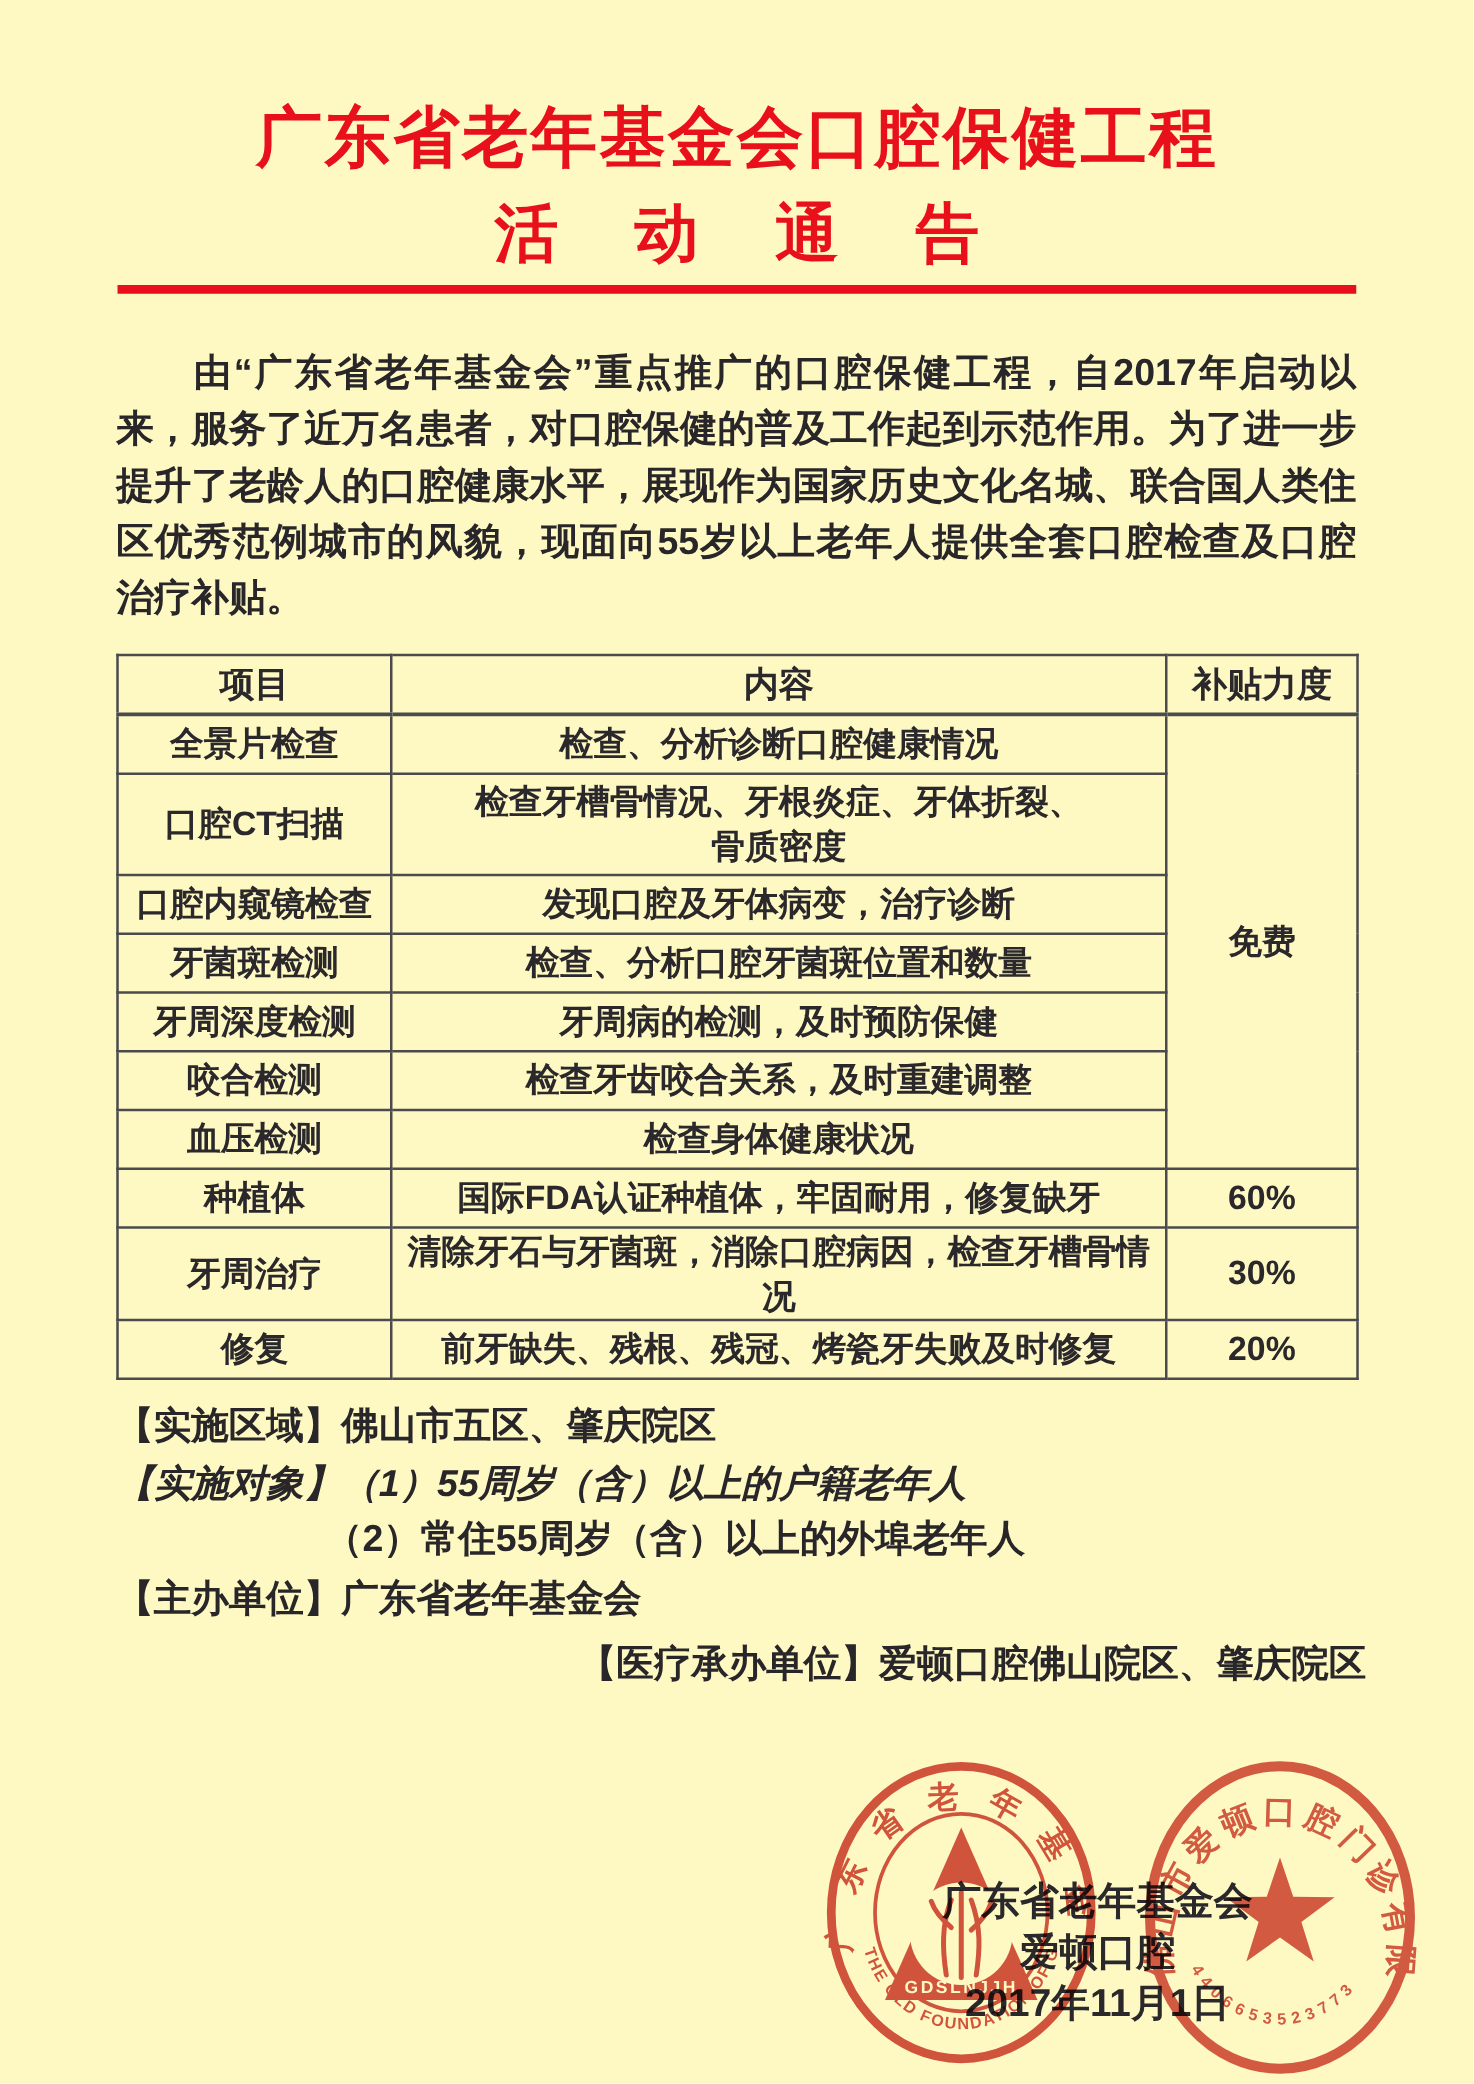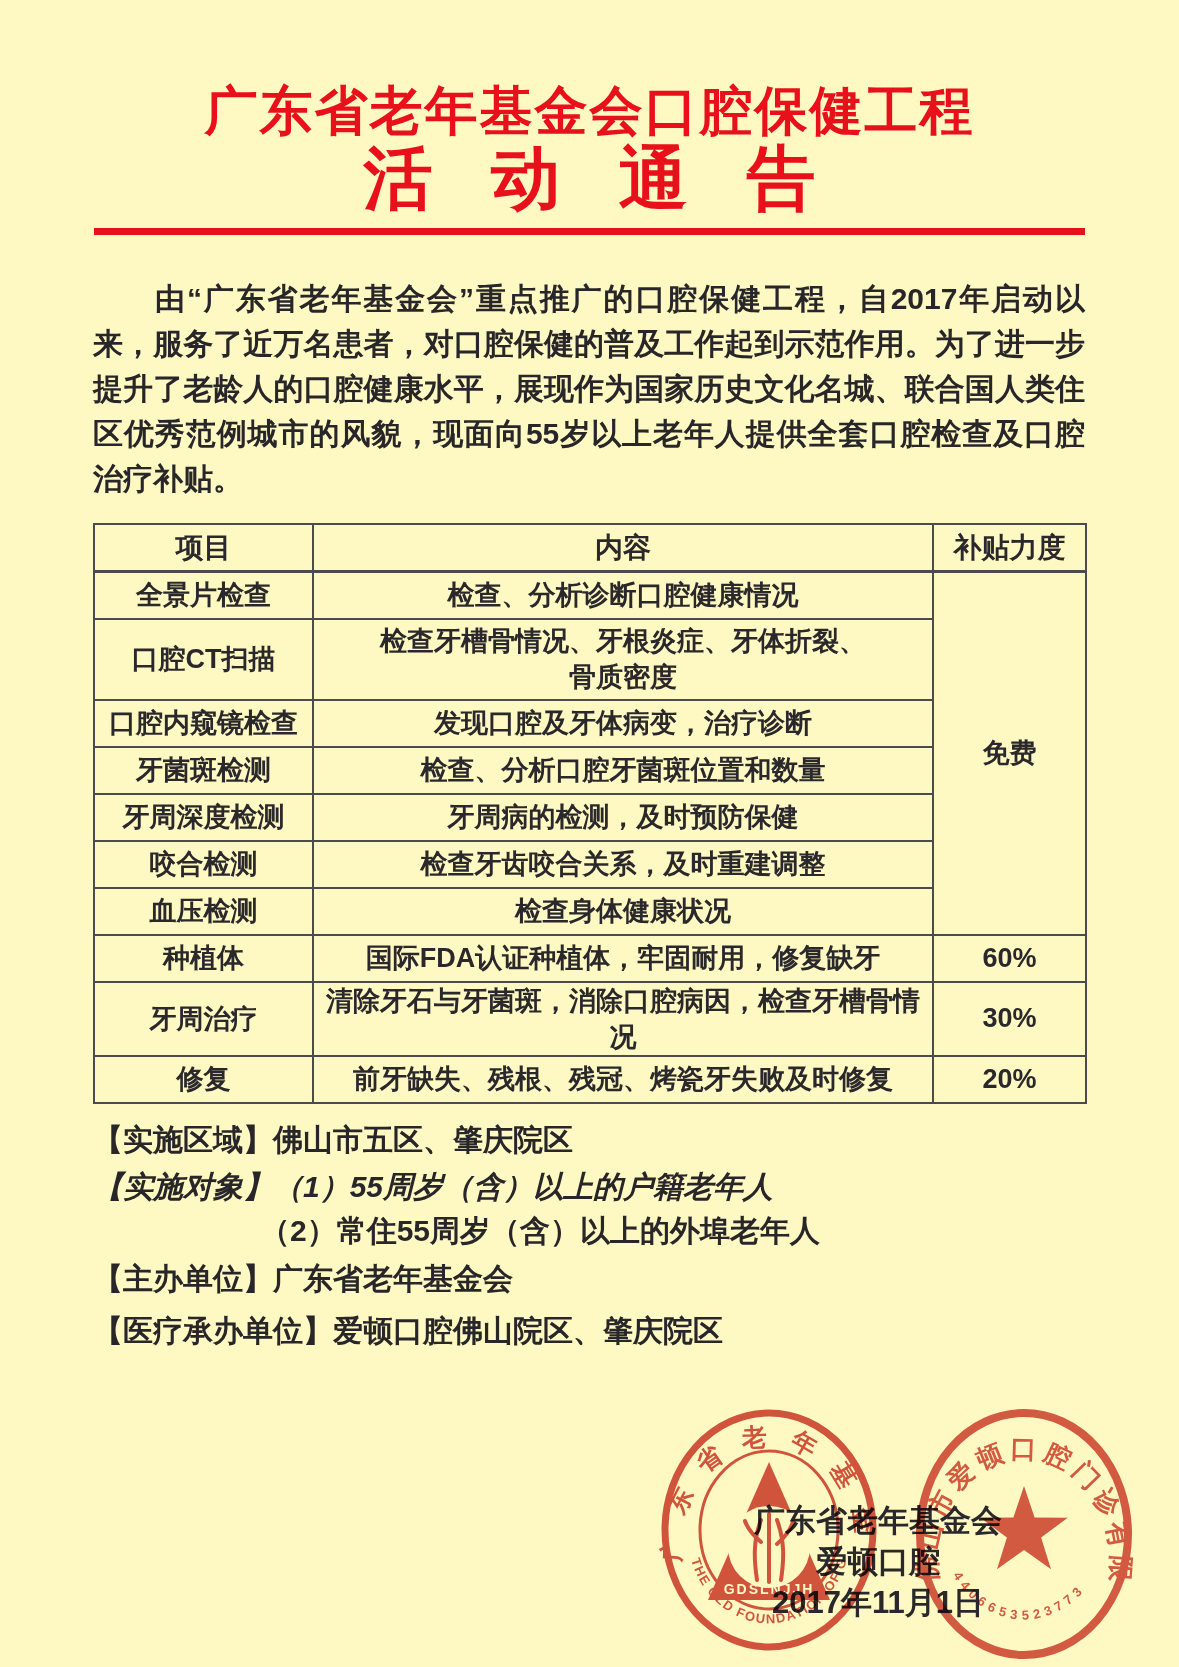--- a/index.html
+++ b/index.html
@@ -12,24 +12,24 @@
     color:#252226;
   }
   
   .title-block{position:absolute;left:0;top:78px;width:1179px;text-align:center;}
   .title-line1{
     font-family:"DejaVu Serif", serif;
     font-weight:700;font-size:53px;letter-spacing:2px;
     line-height:64px;
   }
   .title-line2{
-    font-family:Liberation Serif, serif;
-    font-weight:700;font-size:69px;
+    font-family:Liberation Mono, monospace;
+    font-weight:700;font-size:51px;
     letter-spacing:.30em;text-indent:.30em;
-    line-height:62px;margin-top:6px;
+    line-height:62px;margin-top:19px;
   }
   .red-rule{position:absolute;left:94px;top:228px;width:991px;height:7px;}
   
   .intro{
     position:absolute;left:93px;top:276px;width:992px;
     font-size:30px;font-weight:700;line-height:45px;
     text-align:justify;text-indent:62px;color:#29262a;
   }
   
   .subsidy-table{
@@ -45,21 +45,21 @@
   .subsidy-table thead th{font-size:28px;border-bottom:3px solid #4b4b4d;height:45px;}
   .subsidy-table tbody tr{height:47px;}
   .subsidy-table tbody tr.tall{height:81px;}
   .c-content{white-space:pre-line;}
   
   .info{position:absolute;left:93px;width:1000px;font-size:30px;font-weight:600;color:#29262a;}
   .info-region{top:1120px;}
   .info-target1{top:1167px;font-style:italic;}
   .info-target2{top:1211px;padding-left:167px;}
   .info-organizer{top:1259px;}
-  .info-medical{top:1311px;}
+  .info-medical{top:1311px;text-align:right;}
   
   .signature{
     position:absolute;left:713px;top:1500px;width:330px;
     text-align:center;font-size:31px;font-weight:600;color:#2a282b;
     line-height:41px;z-index:1;
   }
   .stamp{position:absolute;z-index:2;mix-blend-mode:multiply;}
   .stamp-left{left:658px;top:1408px;opacity:.85;}
   .stamp-right{left:912px;top:1406px;opacity:.82;}
 </style>

